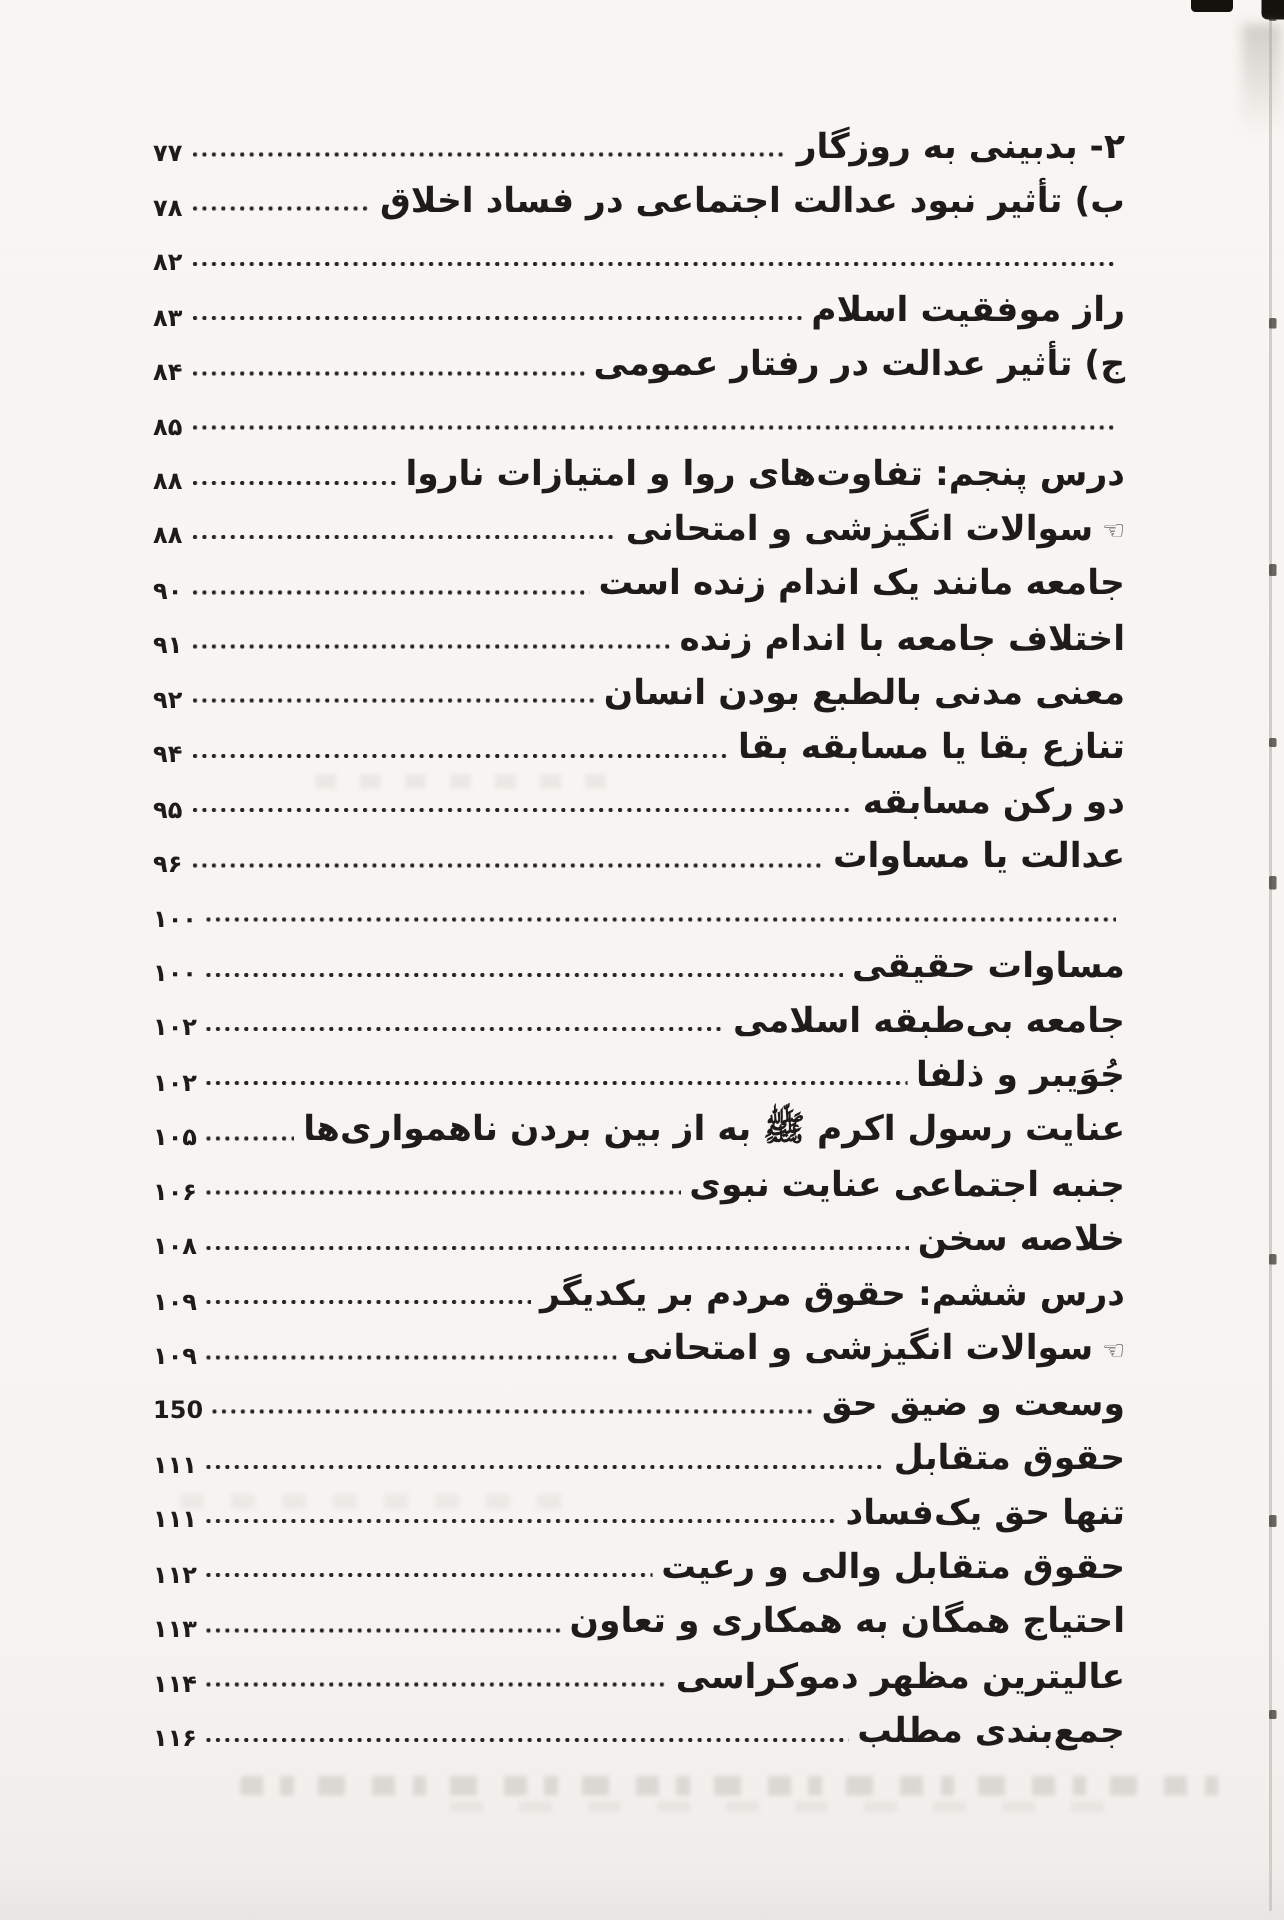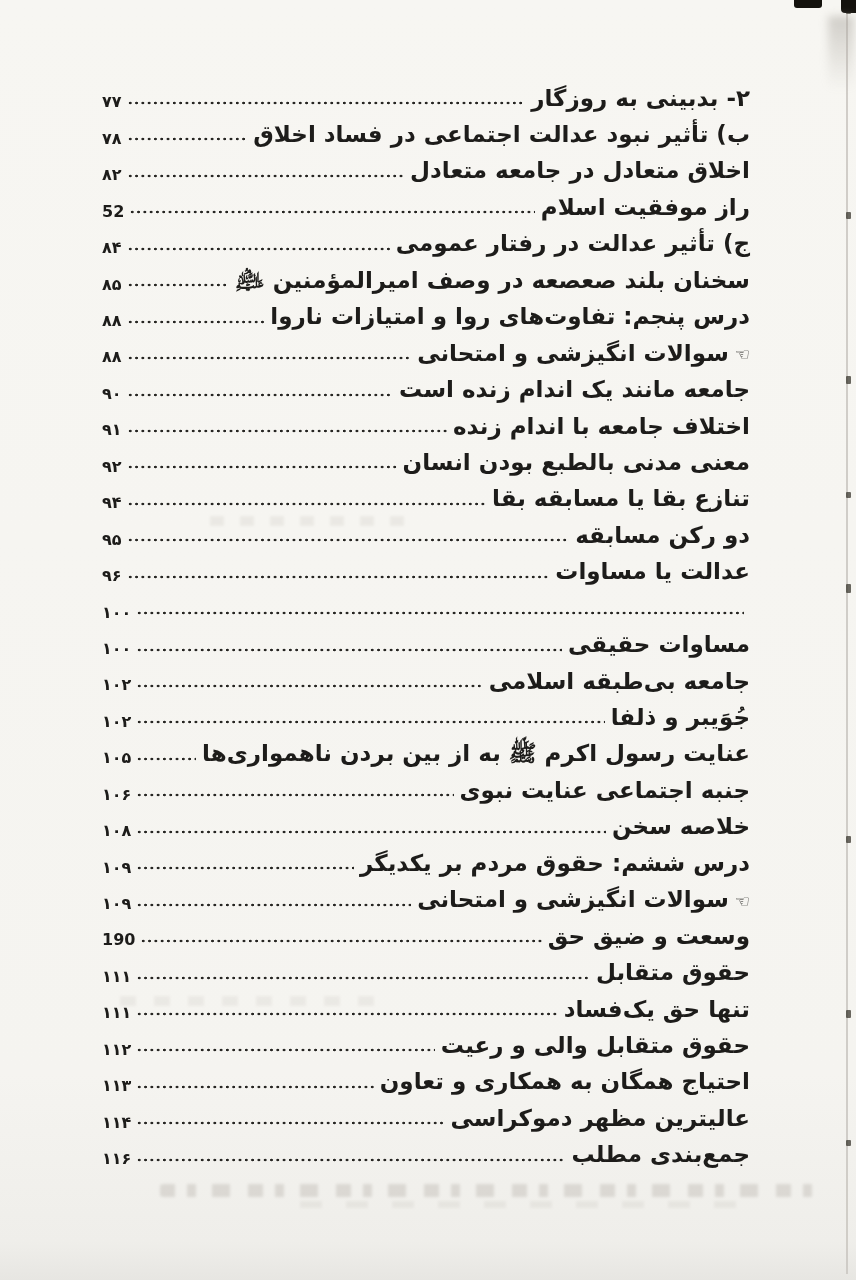--- a/index.html
+++ b/index.html
@@ -76,39 +76,37 @@
     <span class="pagenum">۷۷</span>
   </div>
       <div class="row">
 
     <span class="title">ب) تأثیر نبود عدالت اجتماعی در فساد اخلاق</span>
     <span class="leader"></span>
     <span class="pagenum">۷۸</span>
   </div>
       <div class="row">
 
-    <span class="title">اخلاق متعادل در جامعه متعادل</span>
     <span class="leader"></span>
     <span class="pagenum">۸۲</span>
   </div>
       <div class="row">
 
     <span class="title">راز موفقیت اسلام</span>
     <span class="leader"></span>
-    <span class="pagenum">52</span>
+    <span class="pagenum">۸۳</span>
   </div>
       <div class="row">
 
     <span class="title">ج) تأثیر عدالت در رفتار عمومی</span>
     <span class="leader"></span>
     <span class="pagenum">۸۴</span>
   </div>
       <div class="row">
 
-    <span class="title">سخنان بلند صعصعه در وصف امیرالمؤمنین ﵇</span>
     <span class="leader"></span>
     <span class="pagenum">۸۵</span>
   </div>
       <div class="row lesson">
 
     <span class="title">درس پنجم: تفاوت‌های روا و امتیازات ناروا</span>
     <span class="leader"></span>
     <span class="pagenum">۸۸</span>
   </div>
       <div class="row has-icon">
@@ -203,21 +201,21 @@
       <div class="row has-icon">
     <span class="icon">☜</span>
     <span class="title">سوالات انگیزشی و امتحانی</span>
     <span class="leader"></span>
     <span class="pagenum">۱۰۹</span>
   </div>
       <div class="row">
 
     <span class="title">وسعت و ضیق حق</span>
     <span class="leader"></span>
-    <span class="pagenum">190</span>
+    <span class="pagenum">150</span>
   </div>
       <div class="row">
 
     <span class="title">حقوق متقابل</span>
     <span class="leader"></span>
     <span class="pagenum">۱۱۱</span>
   </div>
       <div class="row">
 
     <span class="title">تنها حق یک‌فساد</span>

